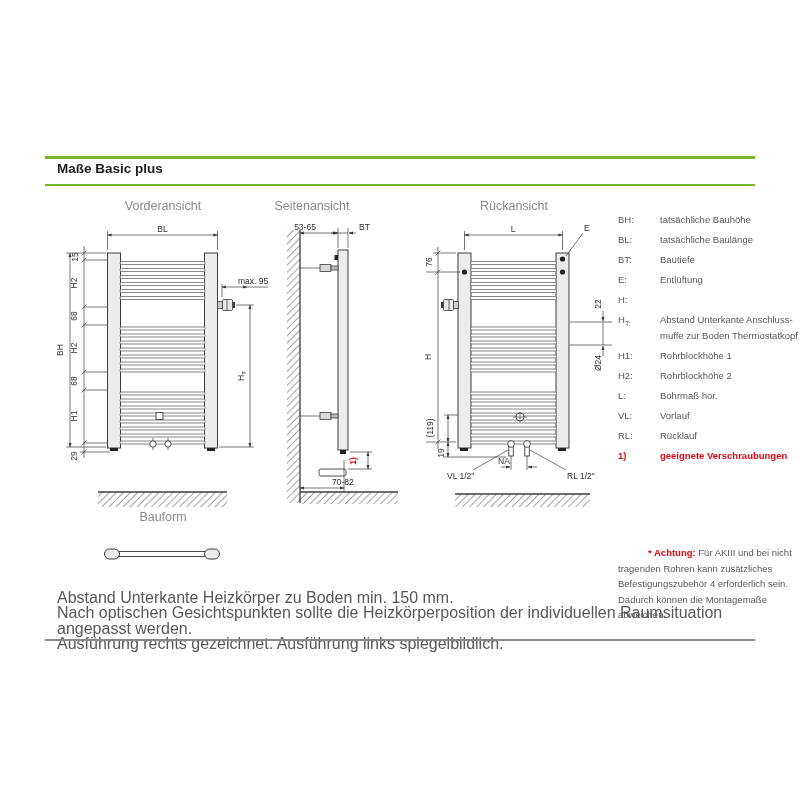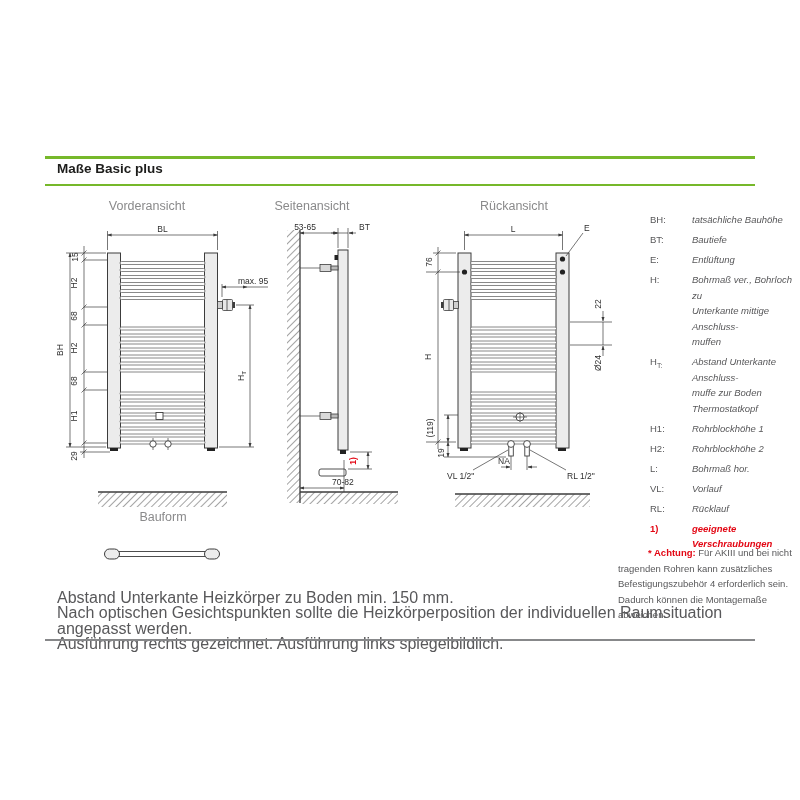--- a/index.html
+++ b/index.html
@@ -4,39 +4,39 @@
 <style>
   html,body{margin:0;padding:0;background:#fff;}
   #page{position:relative;width:800px;height:800px;background:#fff;overflow:hidden;
         font-family:"Liberation Sans",sans-serif;color:#58585a;padding-left:10px;}
   .abs{position:absolute;}
   .green-rule{background:#76b82a;}
   #rule-top{left:45px;top:156px;width:710px;height:3px;}
   #rule-mid{left:45px;top:184px;width:710px;height:2px;}
   #page-title{left:57px;top:161px;font-size:13.5px;font-weight:bold;color:#1d1d1b;}
   .view-title{top:199px;width:150px;text-align:center;font-size:12.5px;color:#8a8a8b;}
-  #vt-front{left:72px;} #vt-side{left:237px;} #vt-rear{left:439px;}
+  #vt-front{left:88px;} #vt-side{left:237px;} #vt-rear{left:439px;}
   svg{position:absolute;overflow:visible;}
   #svg-front{left:45px;top:210px;width:235px;height:360px;}
   #svg-side{left:270px;top:210px;width:135px;height:315px;}
   #svg-rear{left:420px;top:210px;width:208px;height:300px;}
   .ol{fill:#ececec;stroke:#3c3c3c;stroke-width:1;}
   .rung{fill:#fdfdfd;stroke:#6b6b6b;stroke-width:0.8;}
   .dl{stroke:#3c3c3c;stroke-width:0.7;fill:none;}
   .wl{stroke:#3c3c3c;stroke-width:1.3;fill:none;}
   .sym{fill:#fff;stroke:#3c3c3c;stroke-width:0.9;}
   .ft{fill:#222;stroke:none;}
   .dt{font-size:8.5px;fill:#2f2f2f;}
   .big{font-size:12.5px;fill:#8a8a8b;}
   .redt{fill:#e30613;}
   
   #legend{left:618px;top:212px;width:180px;font-size:9.5px;line-height:15.5px;}
-  .lrow{display:flex;margin-bottom:4.5px;margin-left:32px;}
+  .lrow{display:flex;margin-bottom:4.5px;}
   .ab{width:42px;flex:none;}
-  .tx{width:138px;white-space:pre-line;font-style:italic;}
+  .tx{width:138px;white-space:pre-line;}
   .lrow.red, .lrow.red .ab, .lrow.red .tx{color:#e30613;font-weight:bold;}
   sub{font-size:7px;}
   
   #note{left:618px;top:545px;width:180px;font-size:9.5px;line-height:15.5px;}
   .note-star{color:#e30613;font-weight:bold;margin-left:30px;}
   
   #footer{left:57px;top:590px;width:700px;font-size:16px;line-height:15.3px;color:#58585a;}
   #rule-bottom{left:45px;top:639px;width:710px;height:2px;background:#87888a;}
 </style>
 </head>
@@ -310,32 +310,33 @@
       <rect x="455" y="494" width="135" height="13" fill="url(#hR)"></rect>
     </g>
   </svg>
 
   <div id="legend" class="abs">
     <div class="lrow">
         <span class="ab">BH:</span>
         <span class="tx">tatsächliche Bauhöhe</span>
       </div>
     <div class="lrow">
+        <span class="ab">BL:</span>
+        <span class="tx">tatsächliche Baulänge</span>
+      </div>
+    <div class="lrow">
         <span class="ab">BT:</span>
         <span class="tx">Bautiefe</span>
       </div>
     <div class="lrow">
         <span class="ab">E:</span>
         <span class="tx">Entlüftung</span>
       </div>
     <div class="lrow">
         <span class="ab">H:</span>
-        <span class="tx">Bohrmaß ver., Bohrloch zu
-Unterkante mittige Anschluss-
-muffen</span>
       </div>
     <div class="lrow">
         <span class="ab"><span>H</span><sub>T:</sub></span>
         <span class="tx">Abstand Unterkante Anschluss-
 muffe zur Boden Thermostatkopf</span>
       </div>
     <div class="lrow">
         <span class="ab">H1:</span>
         <span class="tx">Rohrblockhöhe 1</span>
       </div>

